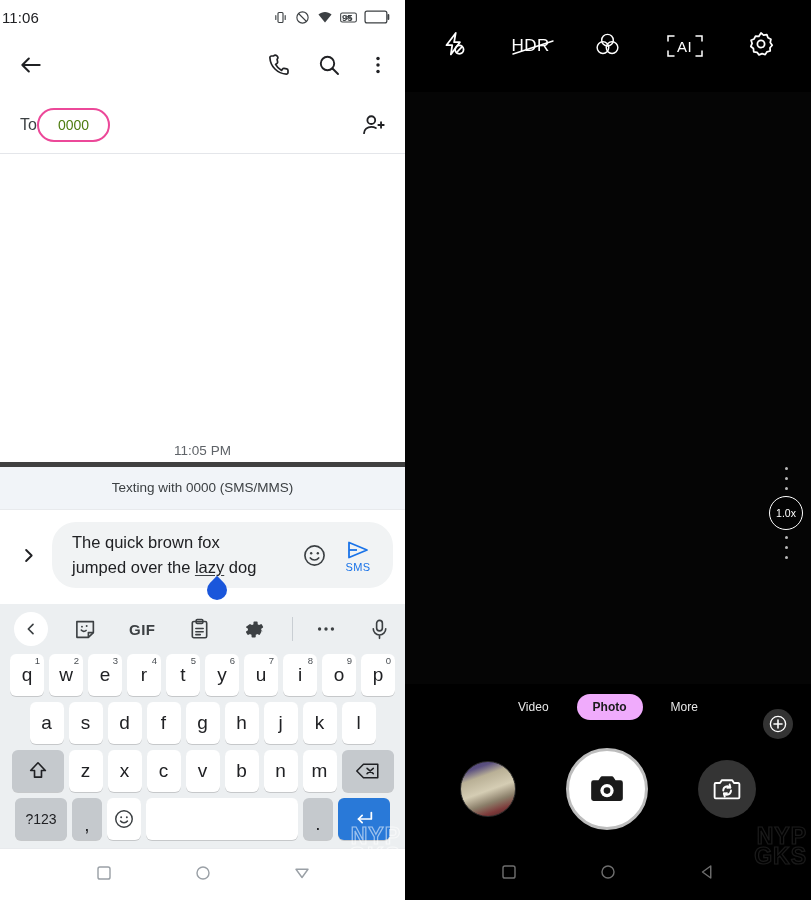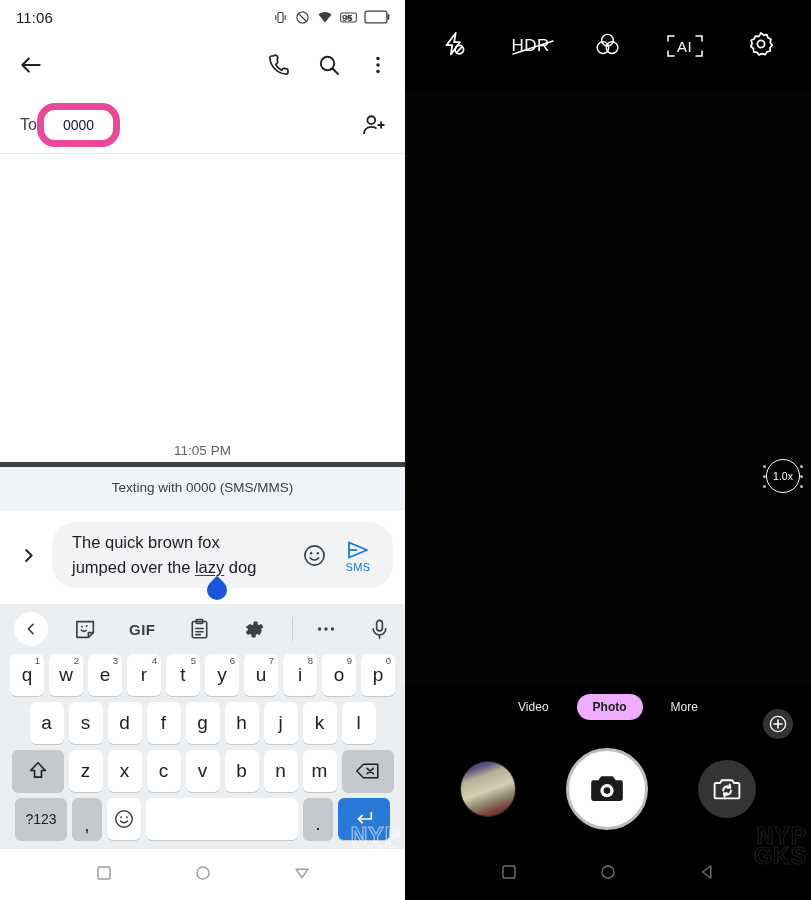--- a/index.html
+++ b/index.html
@@ -15,21 +15,21 @@
   .phone-left {
     width: 405px; height: 900px;
     background: #ffffff;
     position: relative;
     display: flex; flex-direction: column;
     overflow: hidden;
   }
   .statusbar {
     height: 34px; flex: 0 0 34px;
     display: flex; align-items: center; justify-content: space-between;
-    padding: 0 14px 0 16px;
+    padding: 0 14px 0 2px;
     background: #fff;
   }
   .status-time { font-size: 15px; color: #202124; letter-spacing: .1px; }
   .status-icons { display: flex; align-items: center; gap: 7px; }
   .status-icons svg { display: block; }
 
   .appbar {
     height: 62px; flex: 0 0 62px;
     display: flex; align-items: center;
     padding: 0 16px 0 18px; background:#fff;
@@ -38,22 +38,22 @@
   .appbar .act { margin-left: 26px; display:flex; align-items:center; }
   .icon-btn { display:flex; align-items:center; justify-content:center; cursor:pointer; }
 
   .torow {
     height: 58px; flex: 0 0 58px;
     display:flex; align-items:center; padding: 0 18px 0 20px;
     background:#fff; border-bottom: 1px solid #e4e6ea;
   }
   .to-label { font-size: 16px; color: #3c4043; }
   .chip {
-    border: 7px solid #ec4899; border-radius: 18px;
-    padding: 7px 19px; font-size: 14px; color:#0f172a; background:#fff;
+    border: 2px solid #ec4899; border-radius: 18px;
+    padding: 7px 19px; font-size: 14px; color:#4d7c0f; background:#fff;
   }
   .torow .spacer { flex: 1; }
 
   .thread {
     flex: 1; background:#fff; position: relative;
     display:flex; flex-direction: column; justify-content: flex-end;
   }
   .msg-time {
     text-align:center; font-size: 13.5px; color:#5f6368;
     padding-bottom: 4px;
@@ -147,22 +147,22 @@
     position: relative; display:flex; flex-direction: column;
     overflow:hidden;
   }
   .cam-topbar {
     height: 92px; flex: 0 0 92px;
     display:flex; align-items:center; justify-content:space-around;
     padding: 0 14px;
   }
   .cam-viewfinder { flex:1; position:relative; background:#050505; }
   .zoom-slider {
-    position:absolute; right: 8px; top: 361px;
-    display:flex; flex-direction:row; align-items:center;
+    position:absolute; right: 8px; top: 375px;
+    display:flex; flex-direction:column; align-items:center;
   }
   .zoom-dots { display:flex; flex-direction:column; align-items:center; gap: 7px; }
   .zoom-dot { width: 3px; height: 3px; background:#d8d8d8; border-radius:50%; opacity:.85; }
   .zoom-circle {
     width: 34px; height: 34px; border-radius:50%;
     border: 1.6px solid #ffffff; margin: 6px 0;
     display:flex; align-items:center; justify-content:center;
     font-size: 10.5px; color:#fff; background: rgba(0,0,0,.3);
   }
   .beauty-btn {

